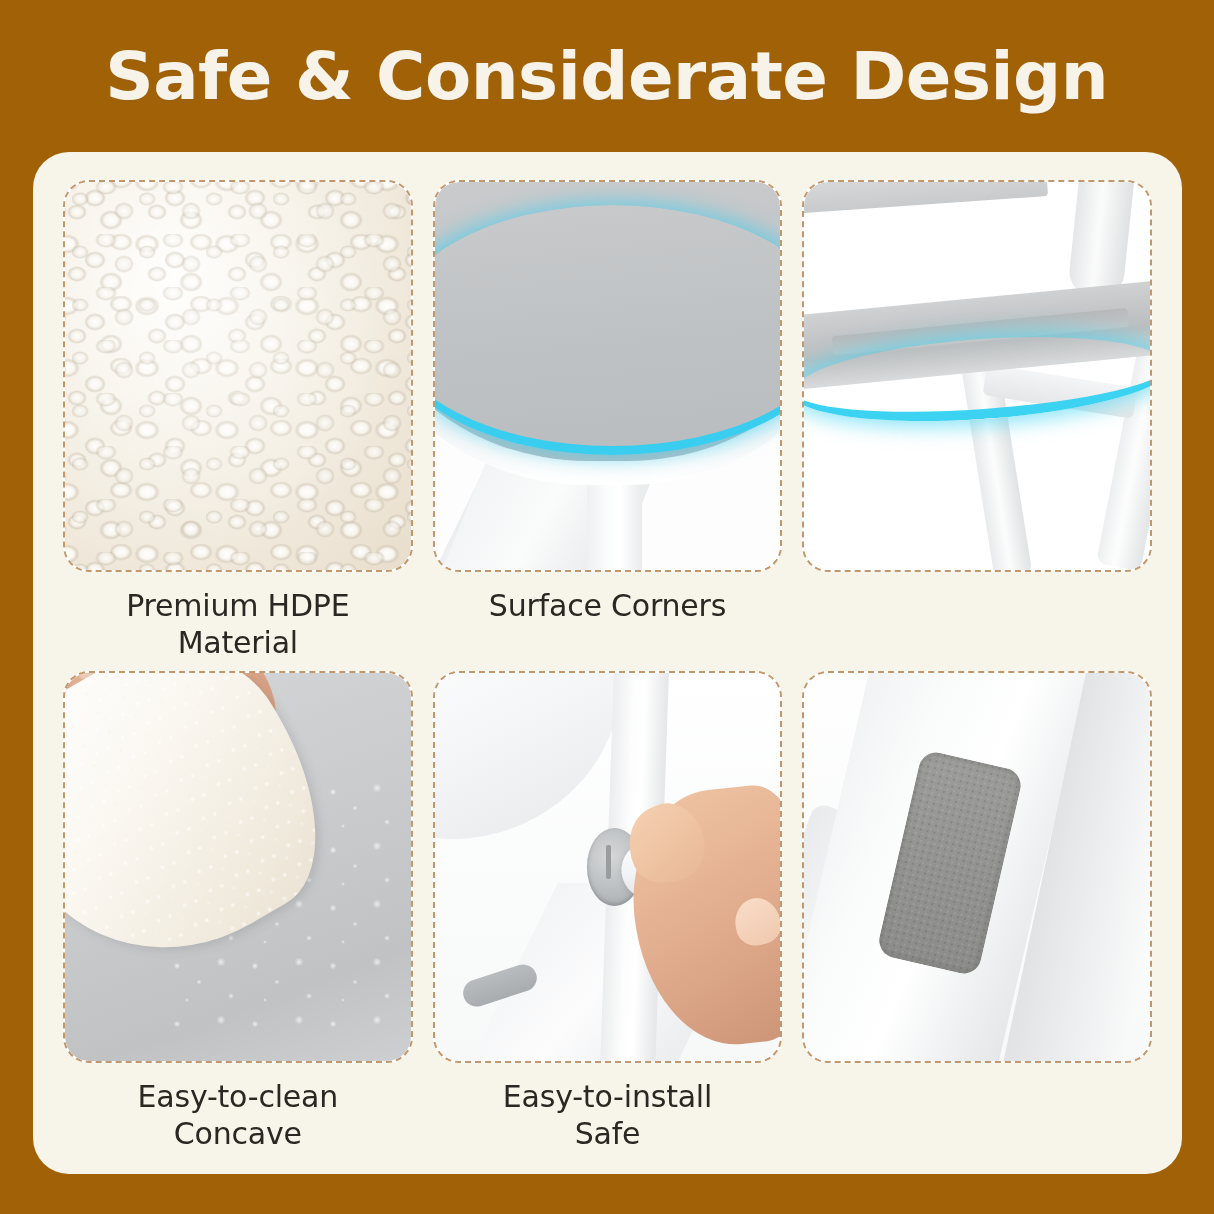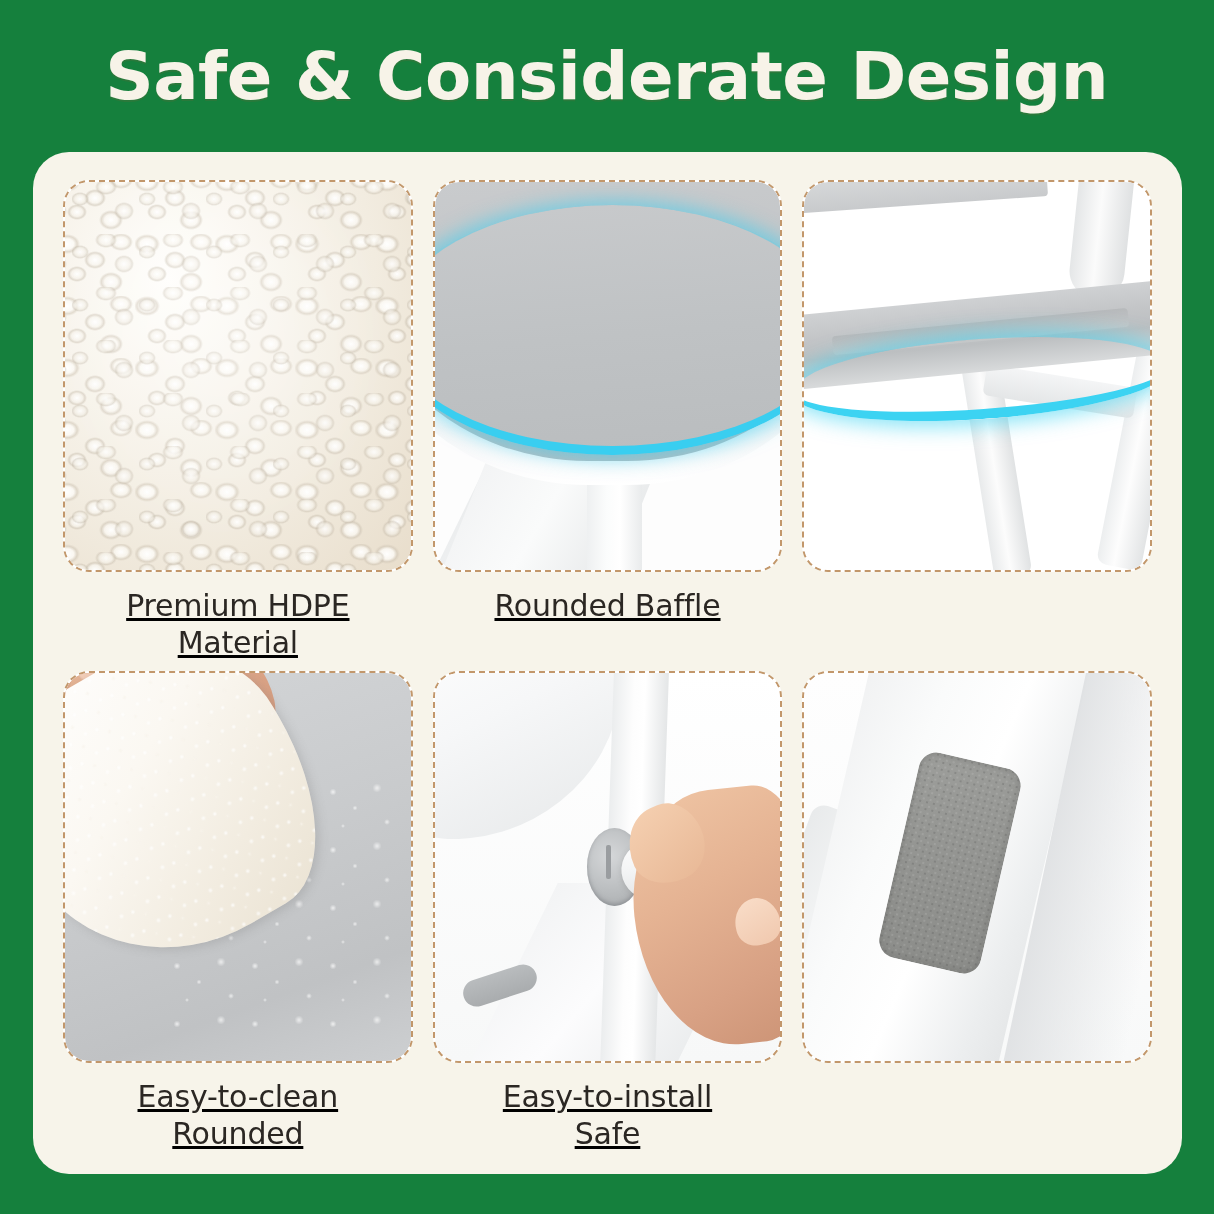--- a/index.html
+++ b/index.html
@@ -10,21 +10,21 @@
     width: 1214px;
     height: 1214px;
     overflow: hidden;
     font-family: "Liberation Sans", sans-serif;
   }
 
   .poster {
     position: relative;
     width: 1214px;
     height: 1214px;
-    background: #15803d;
+    background: #a16207;
     box-sizing: border-box;
   }
 
   
   .title-bar {
     position: absolute;
     left: 0;
     top: 0;
     width: 1214px;
     height: 152px;
@@ -47,21 +47,20 @@
   .card {
     position: absolute;
     left: 33px;
     top: 152px;
     width: 1149px;
     height: 1022px;
     background: #F7F4EA;
     border-radius: 36px;
     box-sizing: border-box;
     padding: 28px 30px 20px 30px;
-    text-decoration: underline;
   }
 
   .grid {
     display: grid;
     grid-template-columns: repeat(3, 1fr);
     grid-template-rows: repeat(2, 1fr);
     column-gap: 20px;
     row-gap: 8px;
     width: 100%;
     height: 100%;
@@ -554,21 +553,21 @@
           <div class="tile-inner">
             <div class="rc-bg"></div>
             <div class="rc-brace2"></div>
             <div class="rc-brace"></div>
             <div class="rc-leg"></div>
             <div class="rc-rim"></div>
             <div class="rc-seat"></div>
             <div class="rc-glow"></div>
           </div>
         </div>
-        <div class="caption">Rounded Baffle</div>
+        <div class="caption">Surface Corners</div>
       </div>
 
       <div class="cell">
         <div class="tile">
           <div class="tile-inner">
             <div class="cb-bg"></div>
             <div class="cb-top-rail"></div>
             <div class="cb-seatpost"></div>
             <div class="cb-legR"></div>
             <div class="cb-legL"></div>
@@ -588,21 +587,21 @@
             <div class="ec-hand">
 
               <div class="ec-finger ec-f2"></div>
               <div class="ec-finger ec-f3"></div>
               <div class="ec-nail"></div>
             </div>
             <div class="ec-cloth"></div>
           </div>
         </div>
         <div class="caption">Easy-to-clean
-Rounded</div>
+Concave</div>
       </div>
 
       <div class="cell">
         <div class="tile">
           <div class="tile-inner">
             <div class="ni-bg"></div>
             <div class="ni-seatgrey"></div>
             <div class="ni-seatback"></div>
             <div class="ni-legDiag"></div>
             <div class="ni-slot"></div>

